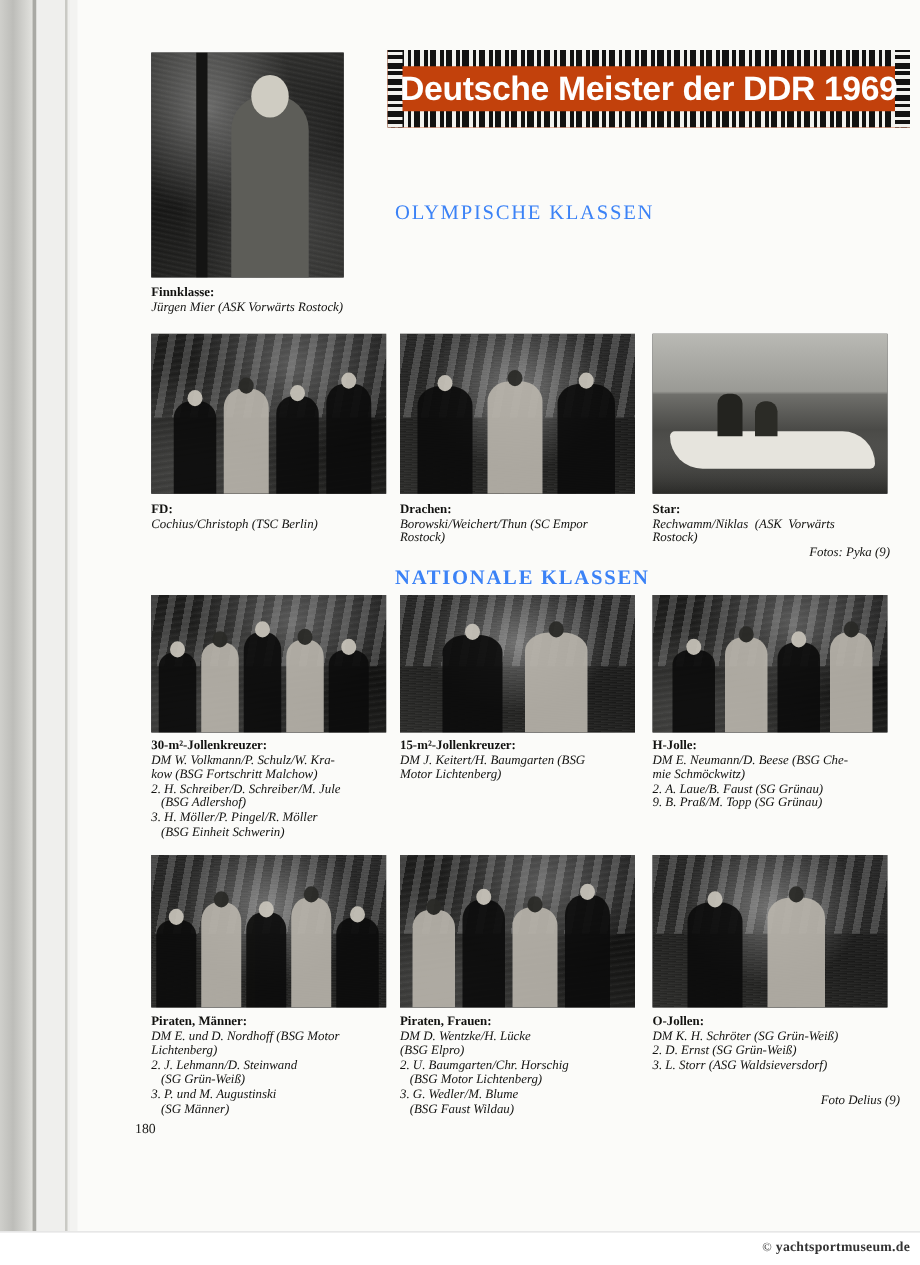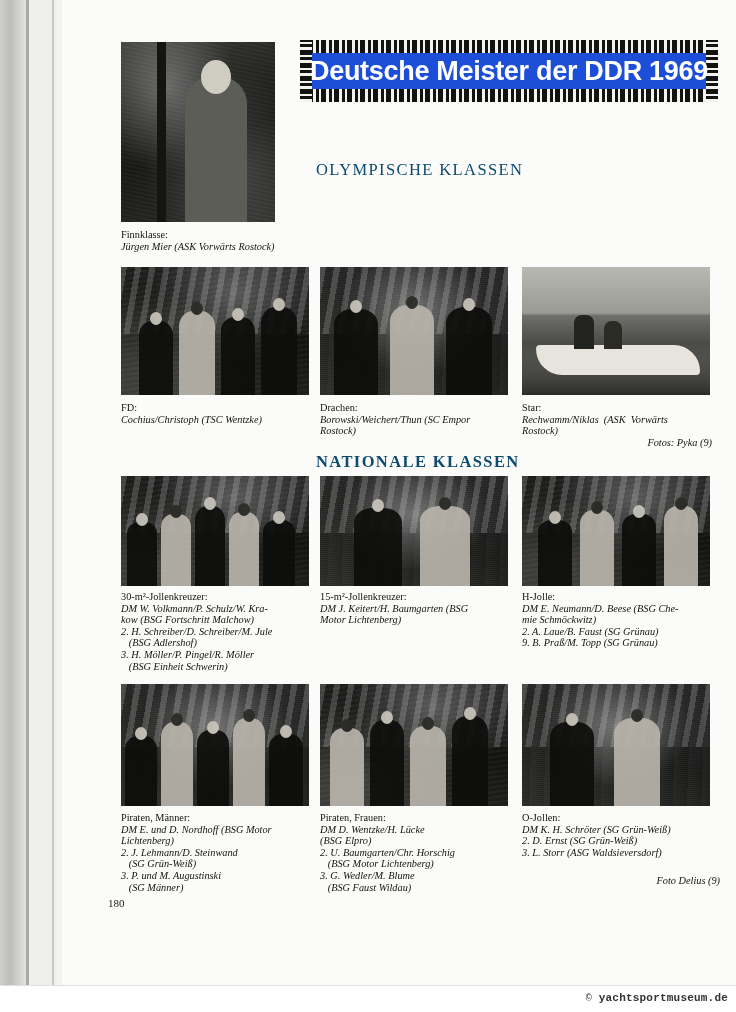--- a/index.html
+++ b/index.html
@@ -58,21 +58,21 @@
   #footer-bar {
     position: absolute;
     left: 0; top: 985px;
     width: 736px; height: 27px;
     background: #ffffff;
     border-top: 1px solid #e0e0e0;
   }
   #watermark {
     position: absolute;
     right: 8px; top: 6px;
-    font-family: Liberation Mono, monospace;
+    font-family: Liberation Serif, serif;
     font-size: 11px;
     color: #333;
     letter-spacing: 0.2px;
     margin-left: 24px;
   }
   #watermark .wm-mark { font-size: 10px; }
   #watermark .wm-dom { font-weight: bold; }
 
   
   .photo {
@@ -127,23 +127,23 @@
   .fig.light .head { background: #2a2a27; }
   .backdrop {
     position: absolute;
     left: 0; top: 0; right: 0; height: 52%;
     background: repeating-linear-gradient(100deg, rgba(255,255,255,0.20) 0 6px, rgba(255,255,255,0.04) 6px 14px);
   }
 
   
   #banner {
     position: absolute;
-    left: 300px; top: 40px;
+    left: 310px; top: 40px;
     width: 418px; height: 62px;
-    background: #1d4ed8;
+    background: #c2410c;
     overflow: hidden;
   }
   #banner .orn {
     position: absolute; left: 0; right: 0;
     height: 13px;
     background:
       repeating-linear-gradient(90deg,
         #f2f2ee 0px, #f2f2ee 3px,
         #121211 3px, #121211 6px,
         #f2f2ee 6px, #f2f2ee 8px,
@@ -174,35 +174,35 @@
     letter-spacing: -0.3px;
     white-space: nowrap;
   }
 
   
   .section-heading {
     position: absolute;
     font-family: "Liberation Serif", serif;
     font-size: 16.5px;
     letter-spacing: 1.4px;
-    color: #0c4a6e;
+    color: #3b82f6;
   }
 
   
   .caption {
     position: absolute;
     font-family: "Liberation Serif", serif;
     font-size: 10.3px;
     line-height: 11.6px;
     color: #121210;
     font-style: italic;
   }
   .caption .cap-title {
     font-style: normal;
-    font-weight: normal;
+    font-weight: bold;
     text-align: right;
   }
   .caption .line { display: block; white-space: pre; }
 
   #page-number {
     position: absolute;
     left: 108px; top: 897px;
     font-family: "Liberation Serif", serif;
     font-size: 11px;
     color: #1a1a18;
@@ -285,21 +285,21 @@
 
 <div class="photo water" style="left:522px; top:267px; width:188px; height:128px;">
   <div class="grain"></div>
   <div style="position:absolute; left:14px; top:78px; width:164px; height:30px; background:#e6e4dd; border-radius:6px 40px 6px 40px;"></div>
   <div style="position:absolute; left:52px; top:48px; width:20px; height:34px; background:#23231f; border-radius:8px 8px 0 0;"></div>
   <div style="position:absolute; left:82px; top:54px; width:18px; height:28px; background:#2b2b26; border-radius:8px 8px 0 0;"></div>
 </div>
 
 <div class="caption" style="left:121px; top:402px; width:190px;">
   <span class="cap-title">FD:</span><br>
-  <span class="line">Cochius/Christoph (TSC Wentzke)</span>
+  <span class="line">Cochius/Christoph (TSC Berlin)</span>
 </div>
 
 <div class="caption" style="left:320px; top:402px; width:195px;">
   <span class="cap-title">Drachen:</span><br>
   <span class="line">Borowski/Weichert/Thun (SC Empor</span>
   <span class="line">Rostock)</span>
 </div>
 
 <div class="caption" style="left:522px; top:402px; width:190px;">
   <span class="cap-title">Star:</span><br>

